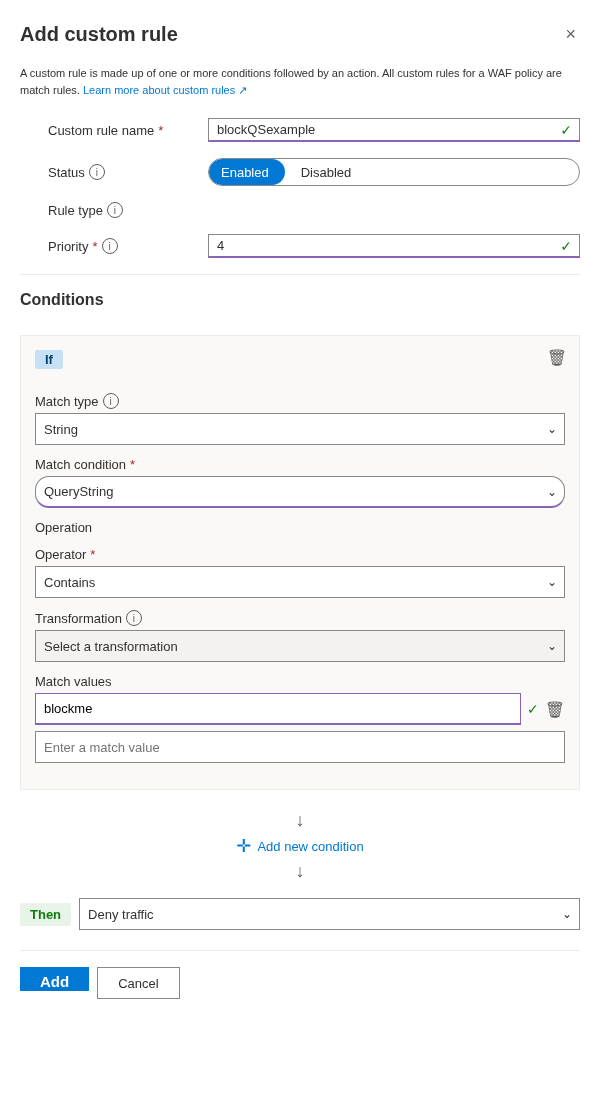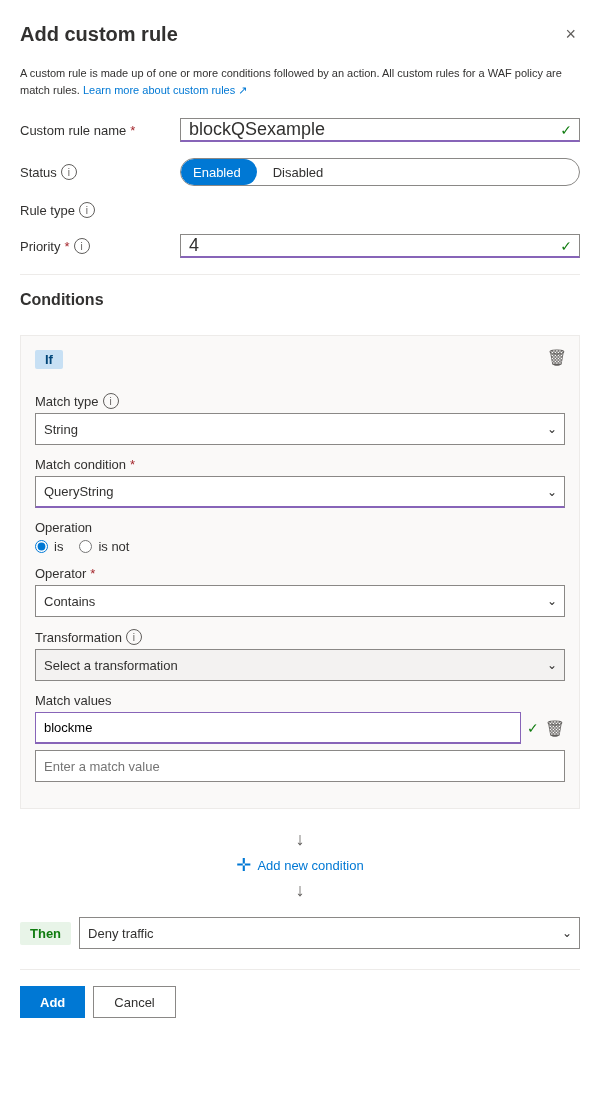--- a/index.html
+++ b/index.html
@@ -53,20 +53,21 @@
       margin-bottom: 16px;
     }
     .form-label {
       width: 160px;
       font-size: 13px;
       color: #323130;
       display: flex;
       align-items: center;
       gap: 4px;
       flex-shrink: 0;
+      margin-left: 28px;
     }
     .required { color: #a4262c; }
     .info-icon {
       display: inline-flex;
       align-items: center;
       justify-content: center;
       width: 16px;
       height: 16px;
       border-radius: 50%;
       border: 1px solid #605e5c;
@@ -77,21 +78,21 @@
     .form-control {
       flex: 1;
       position: relative;
     }
     .text-input {
       width: 100%;
       height: 24px;
       border: 1px solid #8a8886;
       border-bottom: 2px solid #8764b8;
       padding: 0 30px 0 8px;
-      font-size: 18px;
+      font-size: 13px;
       outline: none;
       color: #323130;
     }
     .input-check {
       position: absolute;
       right: 8px;
       top: 50%;
       transform: translateY(-50%);
       color: #107c10;
       font-size: 14px;
@@ -175,20 +176,21 @@
       padding: 0 32px 0 8px;
       font-size: 13px;
       background: #fff;
       color: #323130;
       appearance: none;
       outline: none;
       cursor: pointer;
     }
     .select-field.purple-border {
       border-bottom: 2px solid #8764b8;
+      border-radius: 14px;
     }
     .chevron-down {
       position: absolute;
       right: 8px;
       top: 50%;
       transform: translateY(-50%);
       pointer-events: none;
       font-size: 12px;
       color: #323130;
     }
@@ -293,24 +295,24 @@
       margin-top: 20px;
       padding-top: 16px;
       display: flex;
       gap: 8px;
     }
     .btn-primary {
       background: #0078d4;
       color: #fff;
       border: none;
       padding: 6px 20px;
-      font-size: 13px;
+      font-size: 15px;
       cursor: pointer;
       font-weight: 600;
-      height: 32px;
+      height: 24px;
     }
     .btn-secondary {
       background: #fff;
       color: #323130;
       border: 1px solid #8a8886;
       padding: 6px 20px;
       font-size: 13px;
       cursor: pointer;
       height: 32px;
     }
@@ -426,30 +428,20 @@
             <option>RequestHeader</option>
             <option>RemoteAddr</option>
           </select>
           <span class="chevron-down">⌄</span>
         </div>
       </div>
 
       <div class="field-group">
         <div class="field-label">
           <span>Operation</span>
-        </div>
-        <div class="radio-group">
-          <label class="radio-label">
-            <input type="radio" name="operation" class="radio-input" checked="" style="">
-            <span>is</span>
-          </label>
-          <label class="radio-label">
-            <input type="radio" name="operation" class="radio-input" style="">
-            <span>is not</span>
-          </label>
         </div>
       </div>
 
       <div class="field-group">
         <div class="field-label">
           <span>Operator</span>
           <span class="required">*</span>
         </div>
         <div class="select-wrapper">
           <select class="select-field">

